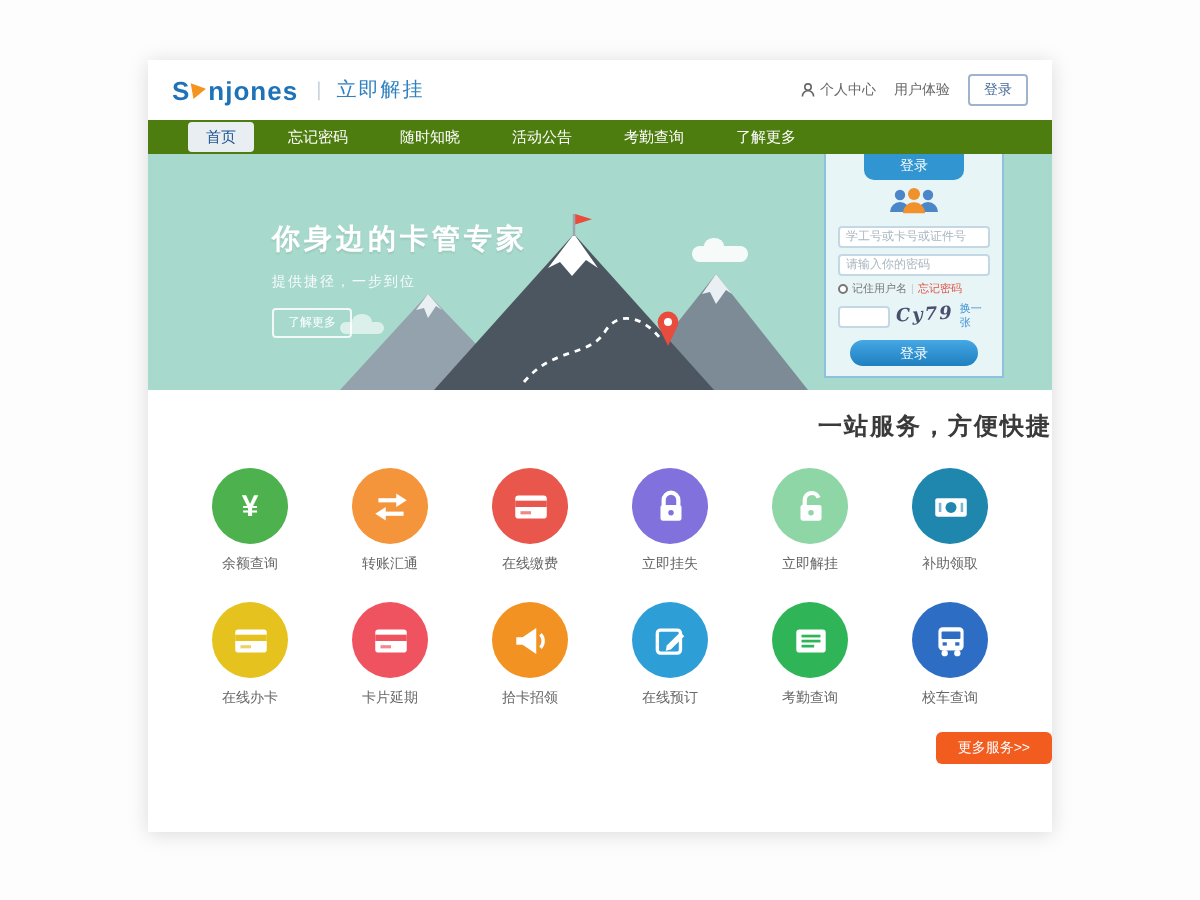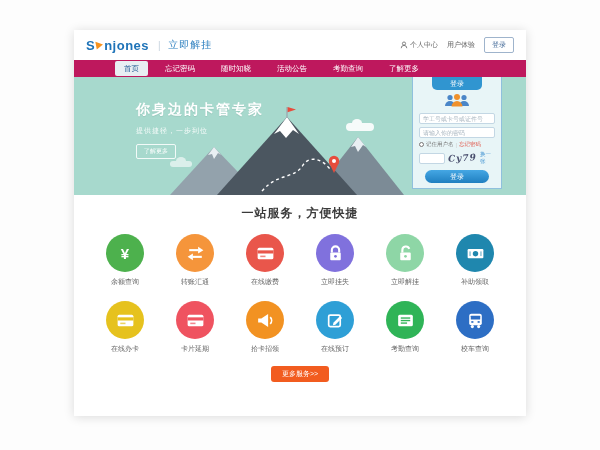--- a/index.html
+++ b/index.html
@@ -11,27 +11,27 @@
   .hdr { height:30px; display:flex; align-items:center; padding:0 12px; background:#fff; }
   .logo { display:flex; align-items:center; font-weight:bold; font-size:13px; color:#1e73b8; letter-spacing:.5px; }
   .logo .arrow { display:inline-block; width:0; height:0; border-left:7px solid #f6921e; border-top:4px solid transparent; border-bottom:4px solid transparent; margin:0 1px; transform:rotate(-10deg); }
   .logo-div { color:#c7d4de; font-size:10px; margin:0 7px 0 9px; font-weight:normal; }
   .logo-suffix { font-size:10px; color:#2f81c0; font-weight:normal; letter-spacing:1px; }
   .hdr-right { margin-left:auto; display:flex; align-items:center; gap:9px; font-size:7px; color:#666; }
   .hdr-link { display:flex; align-items:center; gap:2px; cursor:pointer; }
   .hdr-btn { border:1px solid #9fb4cc; border-radius:2px; padding:2px 7px; color:#446b99; font-size:7px; cursor:pointer; background:#fff; }
 
   
-  .nav { height:17px; background:#be185d; display:flex; align-items:center; padding-left:41px; }
+  .nav { height:17px; background:#4d7c0f; display:flex; align-items:center; padding-left:20px; }
   .nav-item { font-size:7.5px; color:#fff; padding:2.5px 9px; margin-right:8px; cursor:pointer; border-radius:2px; }
   .nav-item.active { background:#e9eef3; color:#1a5490; }
 
   
   .banner { position:relative; height:118px; background:#a7d9cd; overflow:hidden; }
-  .hero { position:absolute; left:62px; top:24px; color:#fff; z-index:3; }
+  .hero { position:absolute; left:62px; top:34px; color:#fff; z-index:3; }
   .hero-title { font-size:14px; font-weight:bold; letter-spacing:2px; text-shadow:0 1px 1px rgba(0,0,0,.08); }
   .hero-sub { font-size:7px; margin-top:7px; opacity:.92; letter-spacing:1px; }
   .hero-cta { display:inline-block; margin-top:8px; font-size:6px; border:1px solid rgba(255,255,255,.85); padding:2px 7px; border-radius:2px; cursor:pointer; }
   .mountains { position:absolute; left:88px; bottom:0; width:250px; height:92px; z-index:1; }
   .cloud { position:absolute; background:#fff; border-radius:10px; opacity:.9; z-index:2; }
   .cloud::before { content:""; position:absolute; left:6px; top:-4px; width:10px; height:8px; background:#fff; border-radius:50%; }
   .cloud1 { left:272px; top:46px; width:28px; height:8px; }
   .cloud2 { left:96px; top:84px; width:22px; height:6px; opacity:.6; }
 
   
@@ -44,21 +44,21 @@
   .login-row input[type=checkbox] { width:5px; height:5px; margin:0; }
   .forgot { color:#e05548; cursor:pointer; }
   .divb { color:#ccc; }
   .captcha-row { width:76px; display:flex; align-items:center; gap:3px; margin-top:3px; }
   .captcha-input { width:26px !important; margin-top:0 !important; }
   .captcha-img { font-family:"DejaVu Serif", serif; font-style:italic; font-weight:bold; font-size:9px; color:#4a4f6e; letter-spacing:1px; transform:rotate(-3deg); cursor:pointer; }
   .captcha-change { font-size:5.5px; color:#3a8fd0; cursor:pointer; }
   .login-submit { width:64px; height:13px; margin-top:5px; background:linear-gradient(#45a7e4,#1f7fc0); border:none; border-radius:7px; color:#fff; font-size:7px; cursor:pointer; }
 
   
-  .services { text-align:center; padding-top:6px; }
+  .services { text-align:right; padding-top:6px; }
   .sec-title { font-size:12px; color:#3a3a3a; font-weight:bold; letter-spacing:1px; margin:4px 0 12px; }
   .svc-row { display:flex; justify-content:center; }
   .svc-row + .svc-row { margin-top:14px; }
   .svc { width:70px; display:flex; flex-direction:column; align-items:center; cursor:pointer; }
   .circle { width:38px; height:38px; border-radius:50%; background:var(--c); display:flex; align-items:center; justify-content:center; color:#fff; }
   .circle svg { width:21px; height:21px; }
   .circle .glyph { font-size:15px; font-weight:bold; }
   .tint { fill:var(--c); }
   .svc-label { font-size:7px; color:#666; margin-top:5px; }
   .c0{--c:#4db14d}.c1{--c:#f5953b}.c2{--c:#e9564b}.c3{--c:#8071dd}.c4{--c:#8ed6a6}.c5{--c:#1f87ae}

